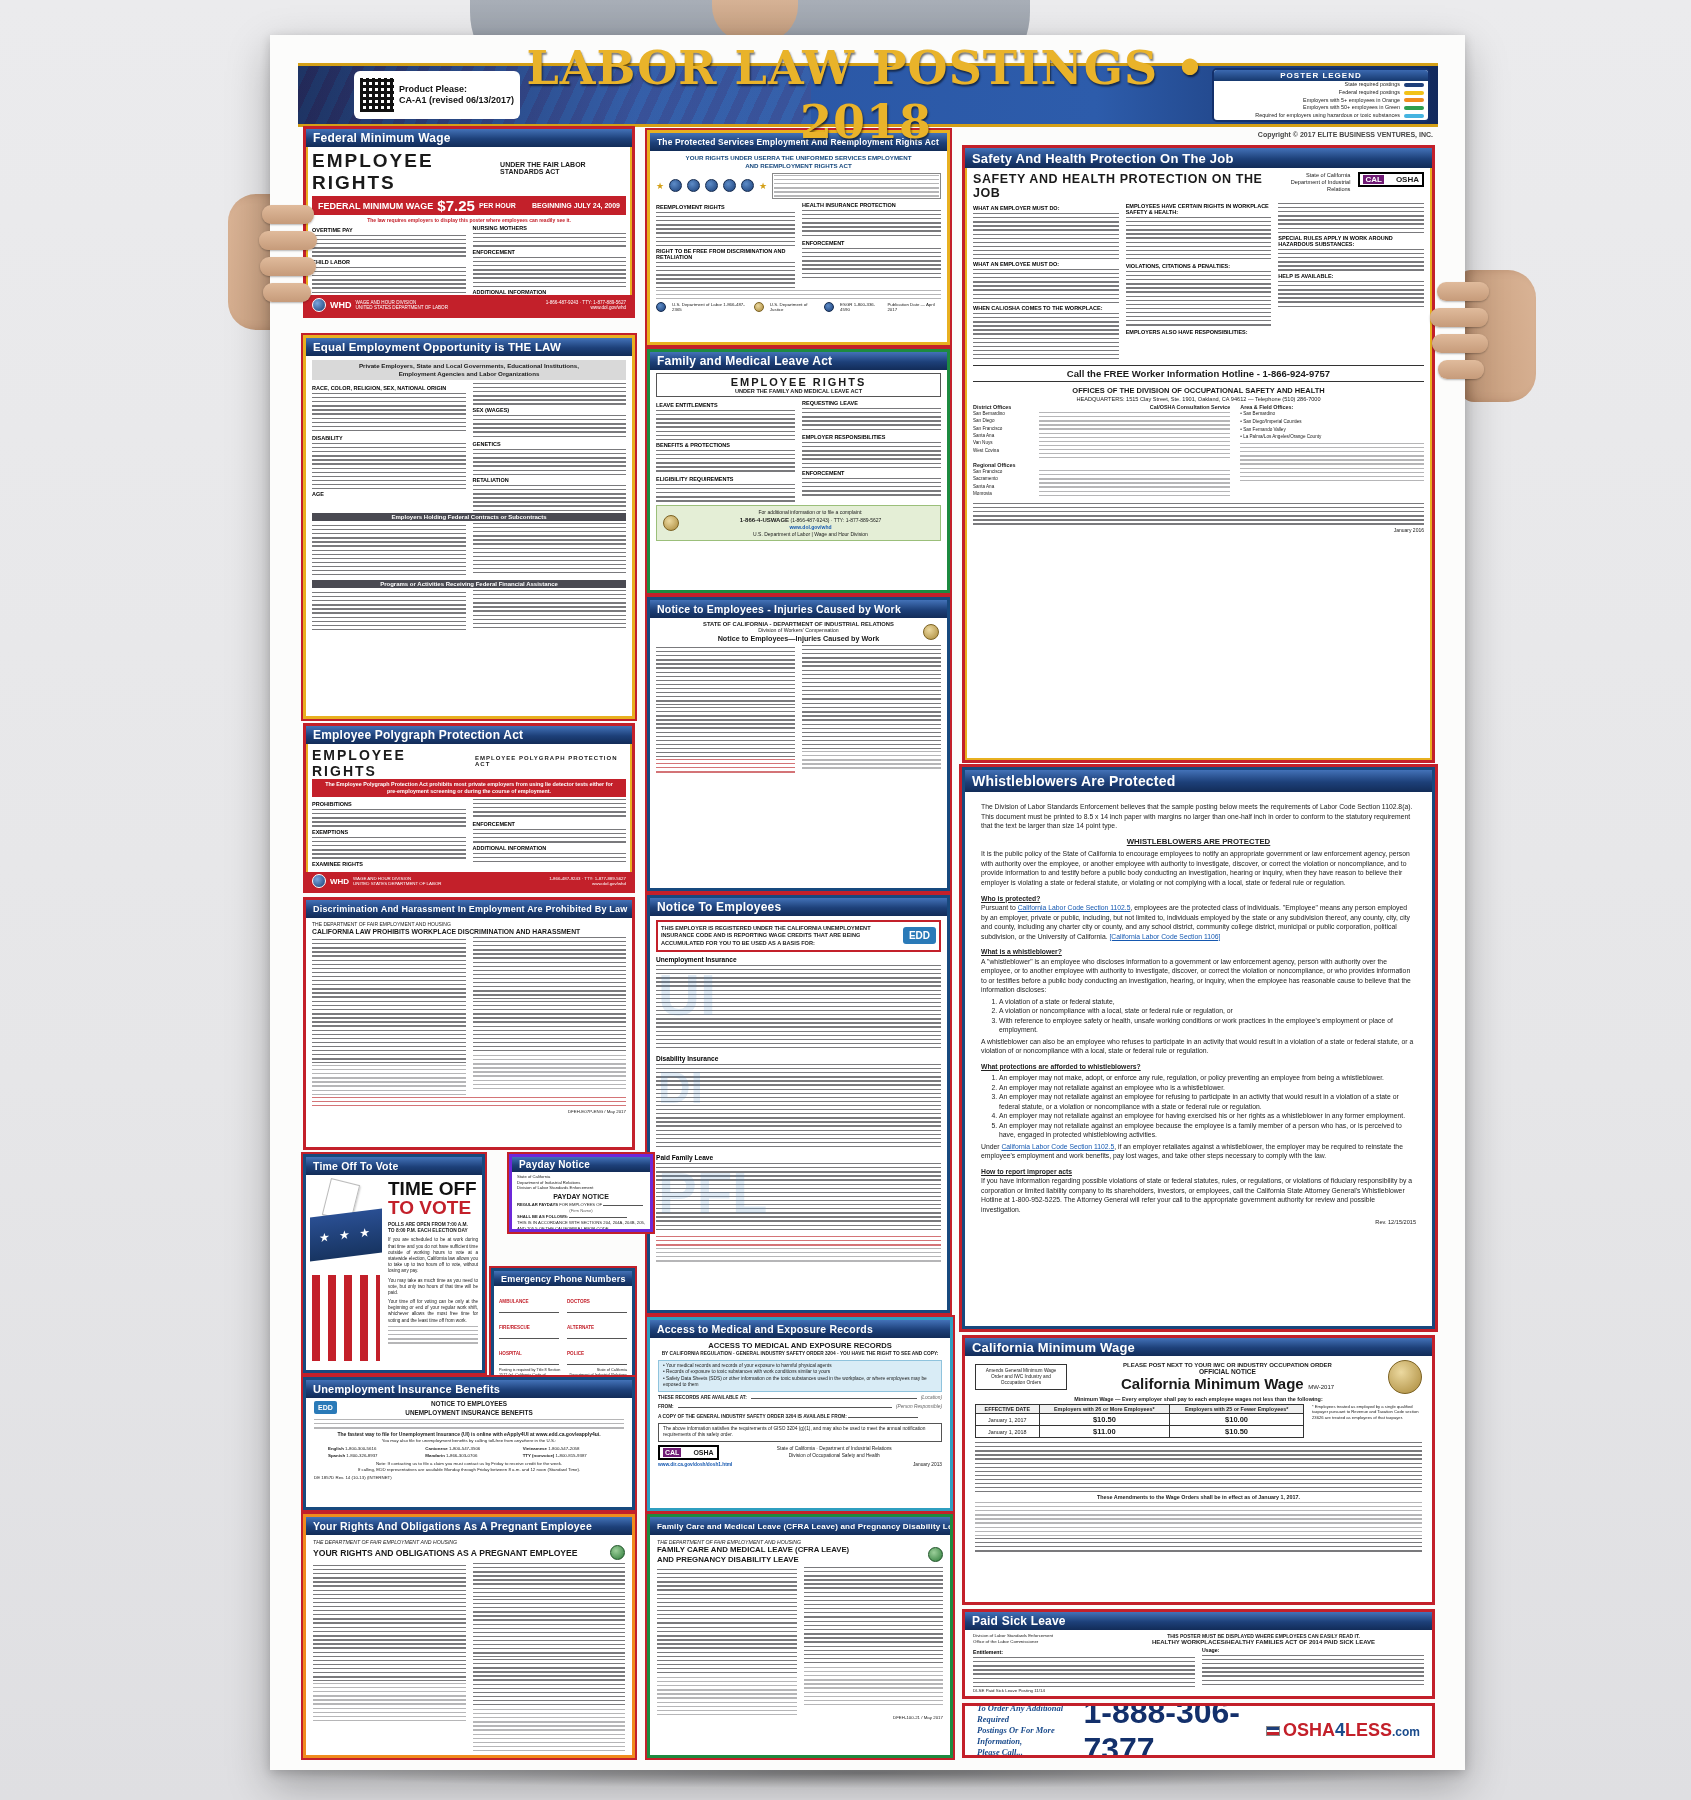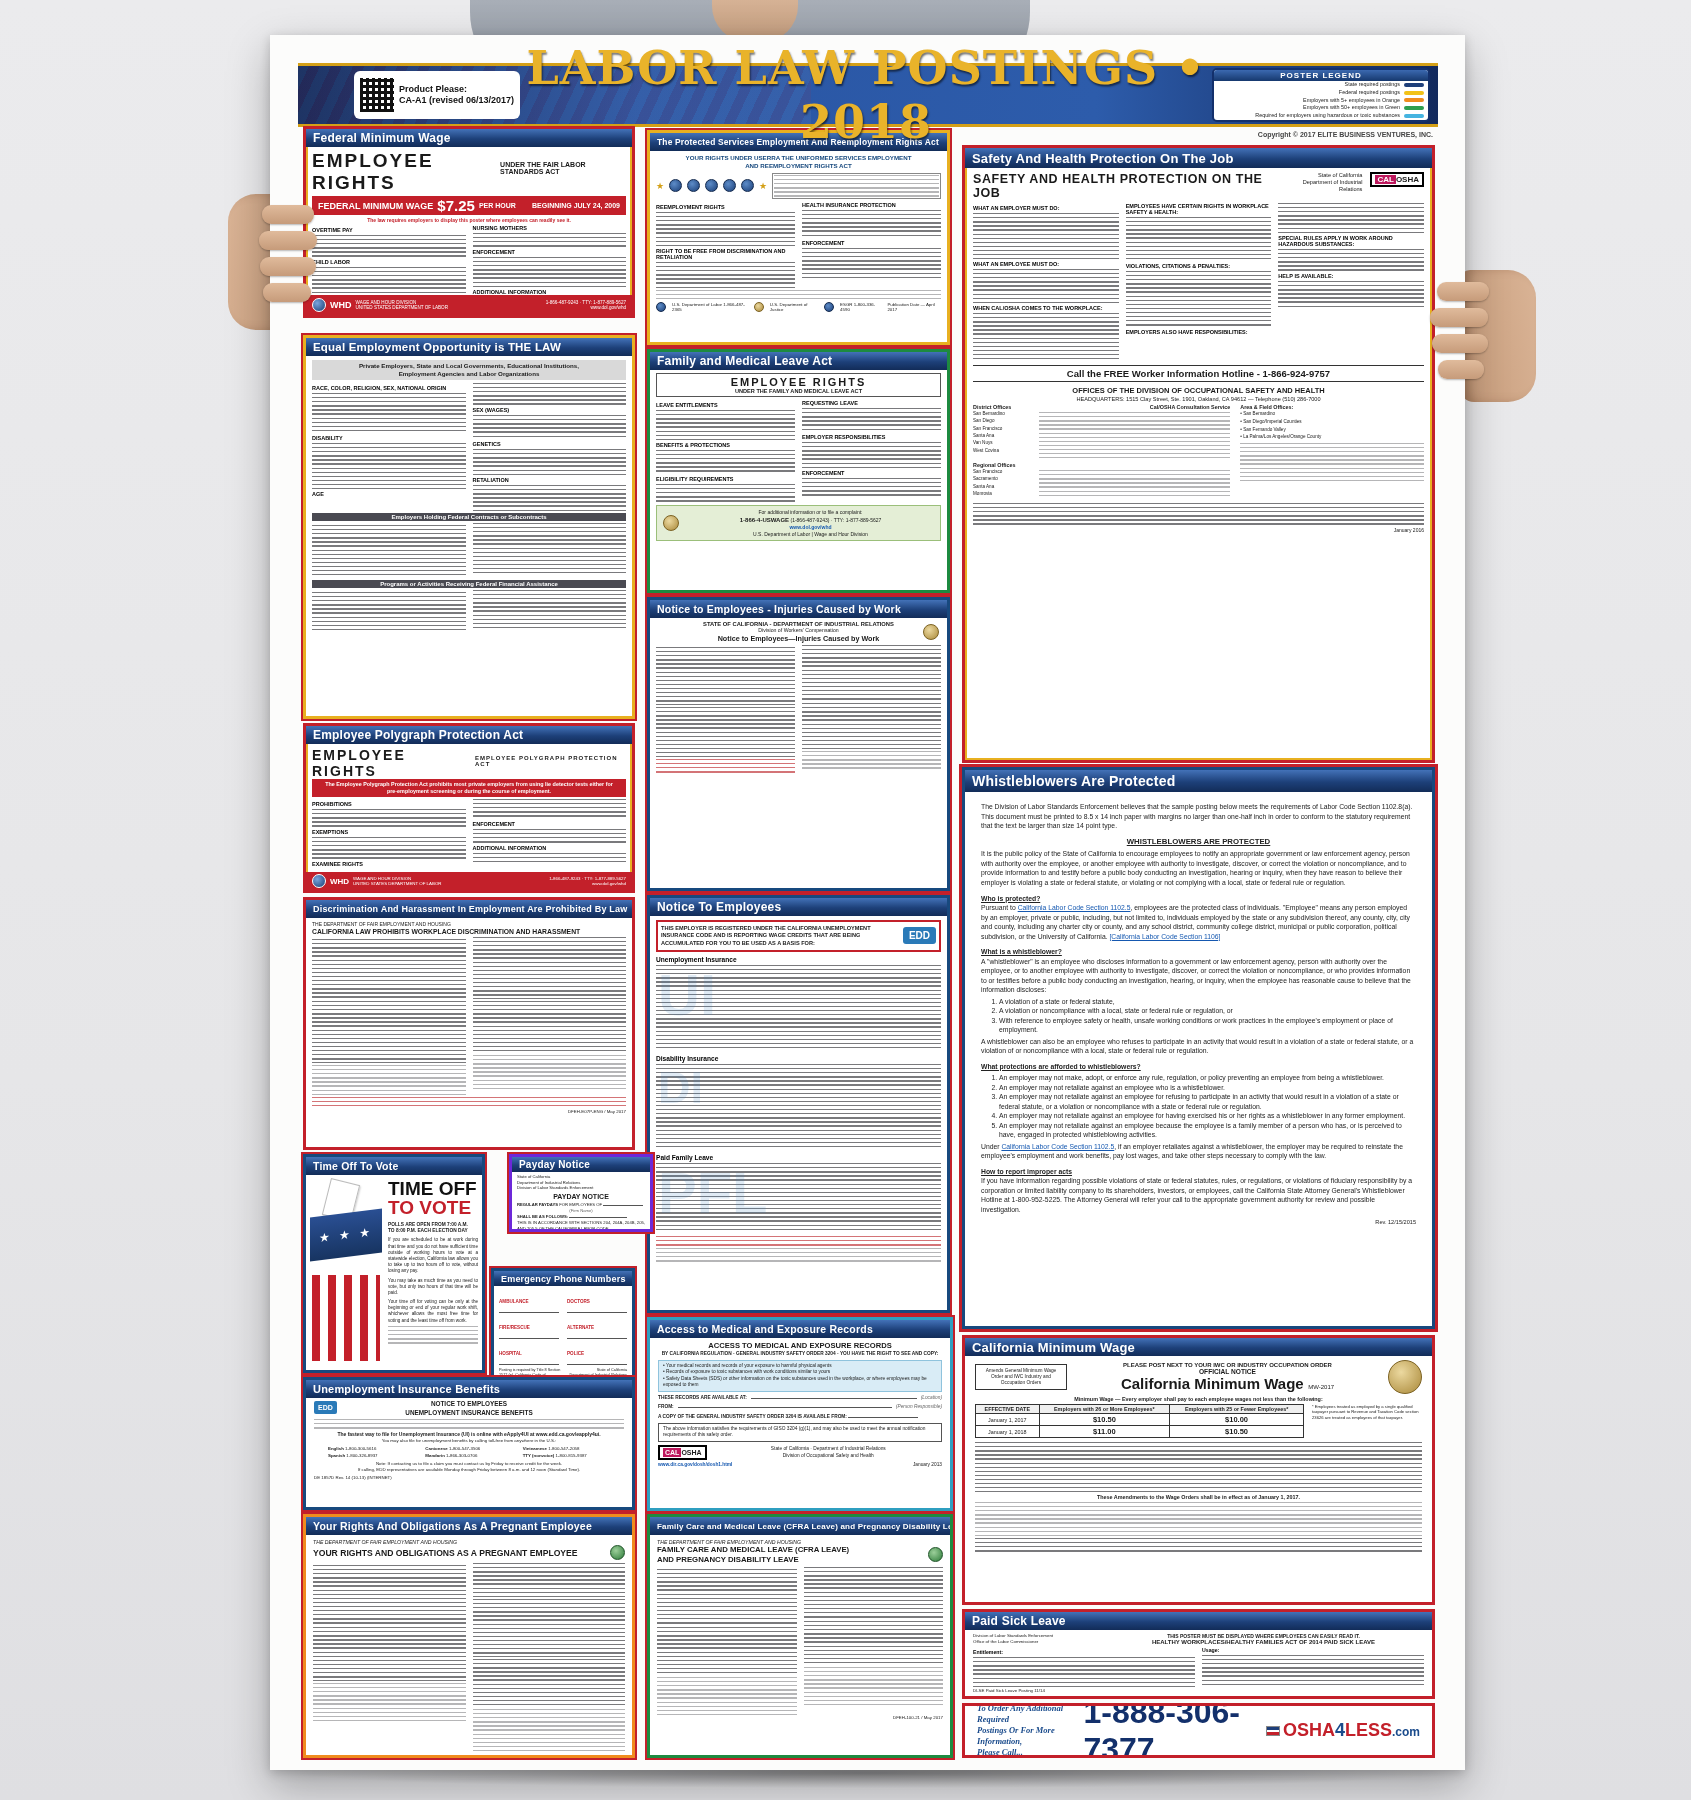--- a/index.html
+++ b/index.html
@@ -41,21 +41,21 @@
 .whd{width:14px;height:14px;border-radius:50%;background:radial-gradient(circle at 35% 35%,#7aa5dd,#173d74);border:1px solid #fff;flex:none}
 .seal{border-radius:50%;flex:none}
 .blue-seal{background:radial-gradient(circle at 38% 35%,#5d8cc8,#1b3f78);border:1px solid #12294e}
 .gold-seal{background:radial-gradient(circle at 38% 35%,#ecd9a0,#a98838);border:1px solid #7c6222}
 .green-seal{background:radial-gradient(circle at 38% 35%,#9ccf9a,#2c7a38);border:1px solid #1d5226}
 .fl{border-bottom:1px solid #555}
 .tc{text-align:center}
 .b{font-weight:bold}
 .band{background:#4a4a52;color:#fff;font-size:6px;font-weight:bold;text-align:center;padding:1px 2px;margin:2px 0}
 .calosha{display:inline-flex;align-items:center;border:2px solid #000;padding:1px 3px;font-weight:bold;background:#fff}
-.calosha .cal{background:#be185d;color:#fff;padding:0 2px;margin-right:0}
+.calosha .cal{background:#701a75;color:#fff;padding:0 2px;margin-right:12px}
 .lnk{color:#1558b0;text-decoration:underline}
 .wm{position:absolute;font-weight:bold;color:rgba(60,130,195,.16);line-height:1;pointer-events:none}
 .field-label{font-size:4.6px;font-weight:bold;color:#c3202a}
 .votestripes{position:absolute;left:2px;bottom:0;width:68px;height:86px;background:repeating-linear-gradient(90deg,#c3202a 0 8px,#fff 8px 16px)}
 .votebox{position:absolute;left:0;top:34px;width:72px;height:44px;background:linear-gradient(180deg,#2a4f93,#173461);transform:skewY(-7deg);color:#fff;font-size:12px;text-align:center;letter-spacing:3px;line-height:44px}
 .voteslip{position:absolute;left:16px;top:2px;width:30px;height:38px;background:#fff;border:1px solid #bbb;transform:rotate(14deg);box-shadow:1px 1px 2px rgba(0,0,0,.2)}
 table.mw{border-collapse:collapse;width:100%}
 table.mw th,table.mw td{border:1px solid #333;padding:1px 3px;font-size:5.4px;text-align:center}
 table.mw td.val{font-weight:bold;font-size:7.5px}
 table.mw th{background:#efefef;font-weight:bold}

